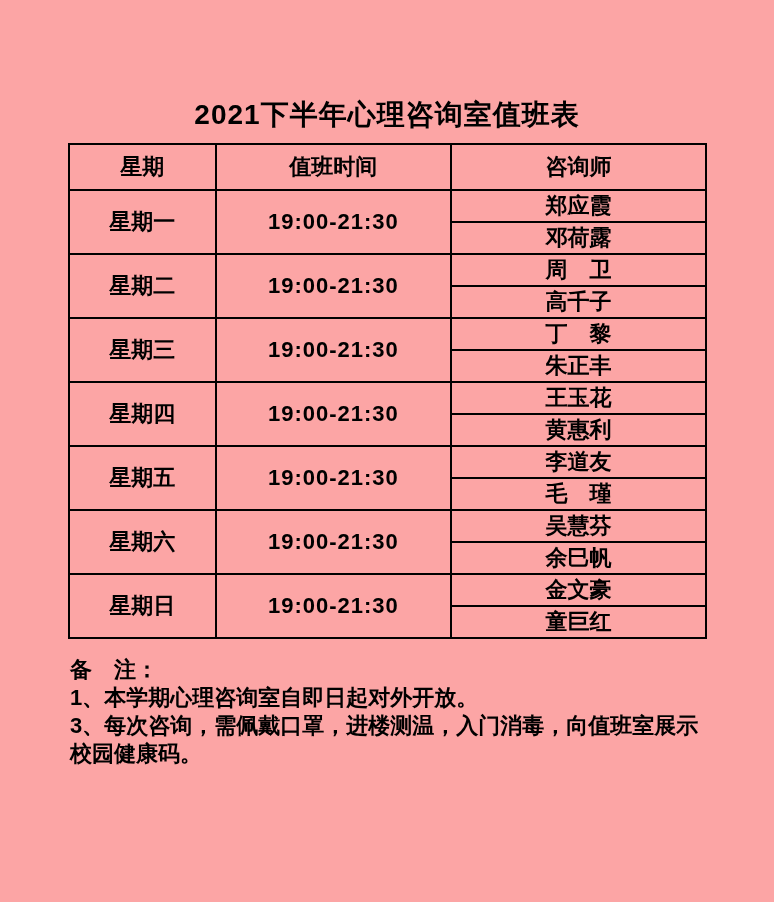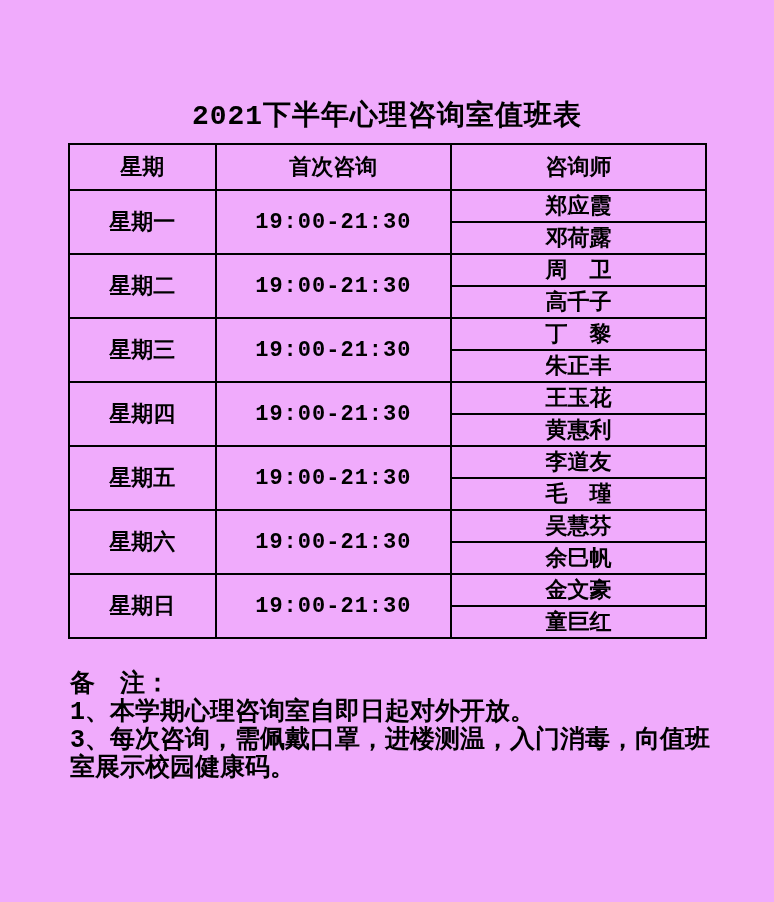--- a/index.html
+++ b/index.html
@@ -1,22 +1,22 @@
 <!DOCTYPE html>
 <html><head>
 <meta charset="utf-8">
 <style>
   html, body { margin: 0; padding: 0; background: #ffffff; }
   .page {
     position: relative;
     width: 774px;
     height: 902px;
-    background: #f0abfc;
+    background: #fca5a5;
     color: #000000;
-    font-family: Liberation Mono, monospace;
+    font-family: Liberation Sans, sans-serif;
     overflow: hidden;
   }
   .title {
     position: absolute;
     top: 96px;
     left: 0;
     width: 100%;
     text-align: center;
     font-size: 28px;
     font-weight: bold;
@@ -41,24 +41,24 @@
     font-size: 22px;
     font-weight: bold;
     padding: 0;
     overflow: hidden;
   }
   table.duty thead th { height: 44px; margin-left: 20px; }
   table.duty td.sub { height: 30px; }
   .time-cell { letter-spacing: 1px; margin-top: 40px; }
   .notes {
     position: absolute;
-    top: 671px;
+    top: 656px;
     left: 70px;
     width: 644px;
-    font-size: 25px;
+    font-size: 22px;
     font-weight: bold;
     line-height: 28px;
   }
   .note-line { margin: 0; }
 </style>
 </head>
 <body>
 
 <div class="page">
 
@@ -67,21 +67,21 @@
   <div class="table-wrap">
     <table class="duty">
       <colgroup>
         <col style="width:23%">
         <col style="width:37%">
         <col style="width:40%">
       </colgroup>
       <thead>
         <tr>
           <th>星期</th>
-          <th>首次咨询</th>
+          <th>值班时间</th>
           <th>咨询师</th>
         </tr>
       </thead>
       <tbody>
 
         <tr>
           <td class="sub" rowspan="2">星期一</td>
           <td class="sub time-cell" rowspan="2">19:00-21:30</td>
           <td class="sub">郑应霞</td>
         </tr>

